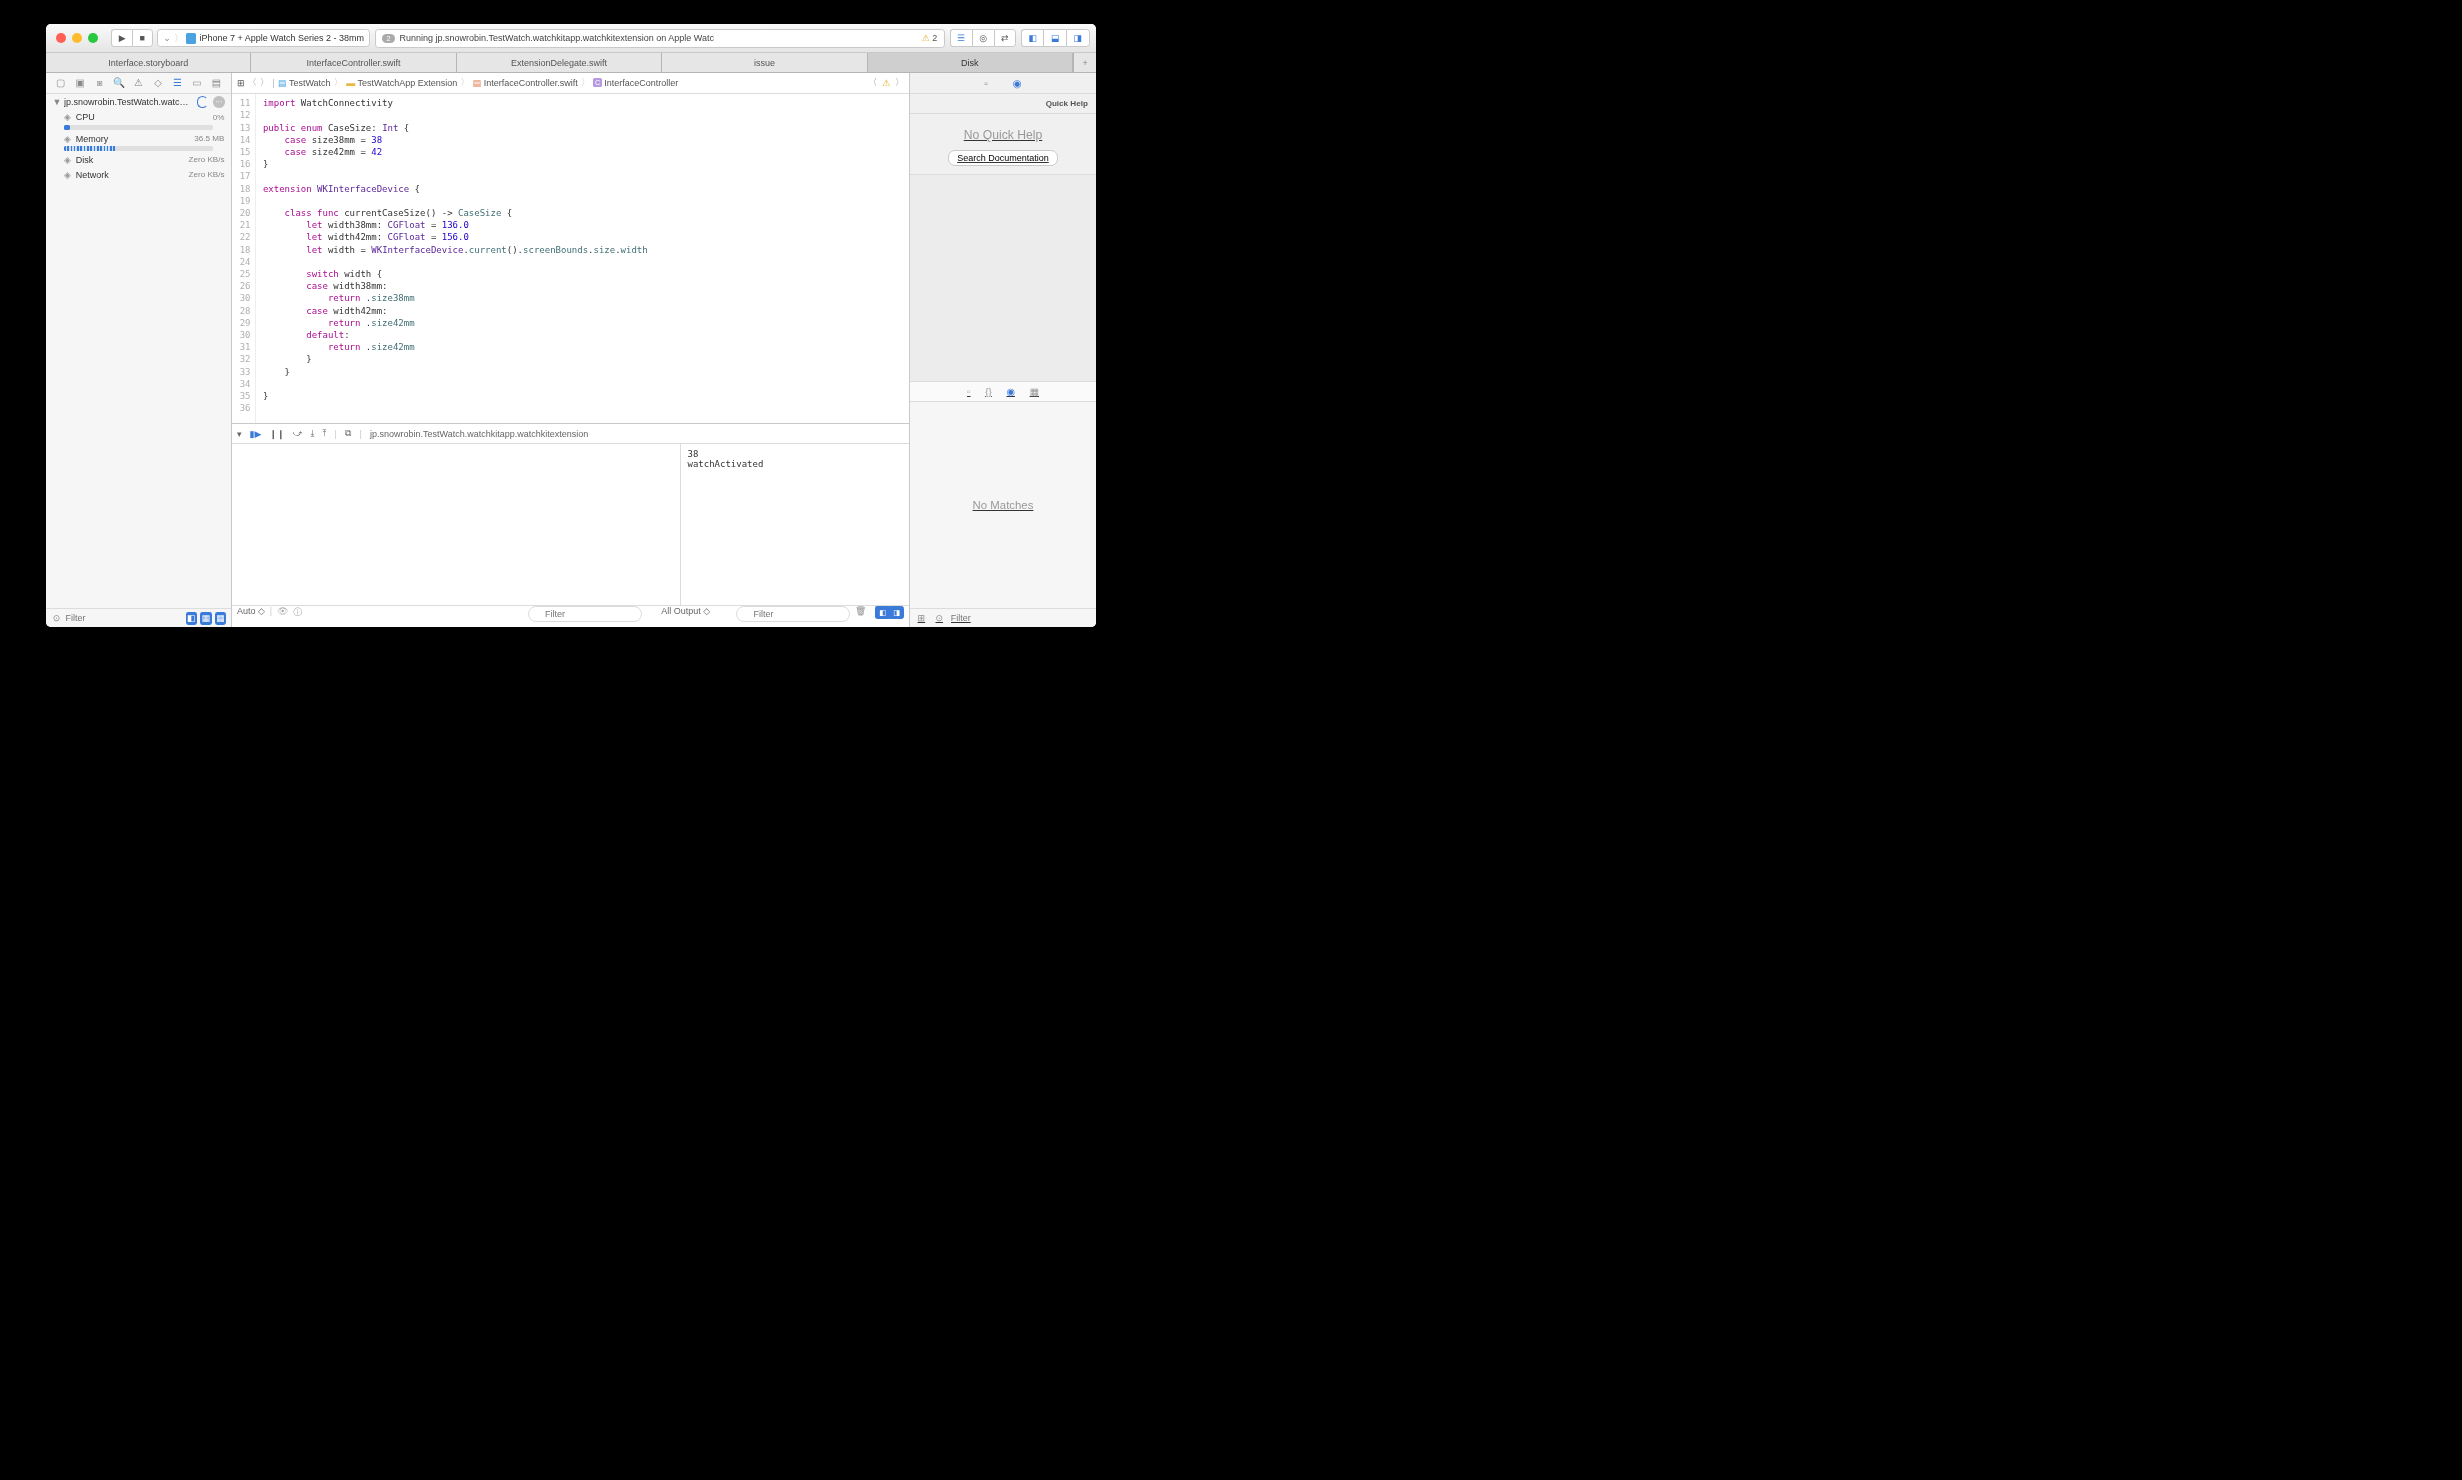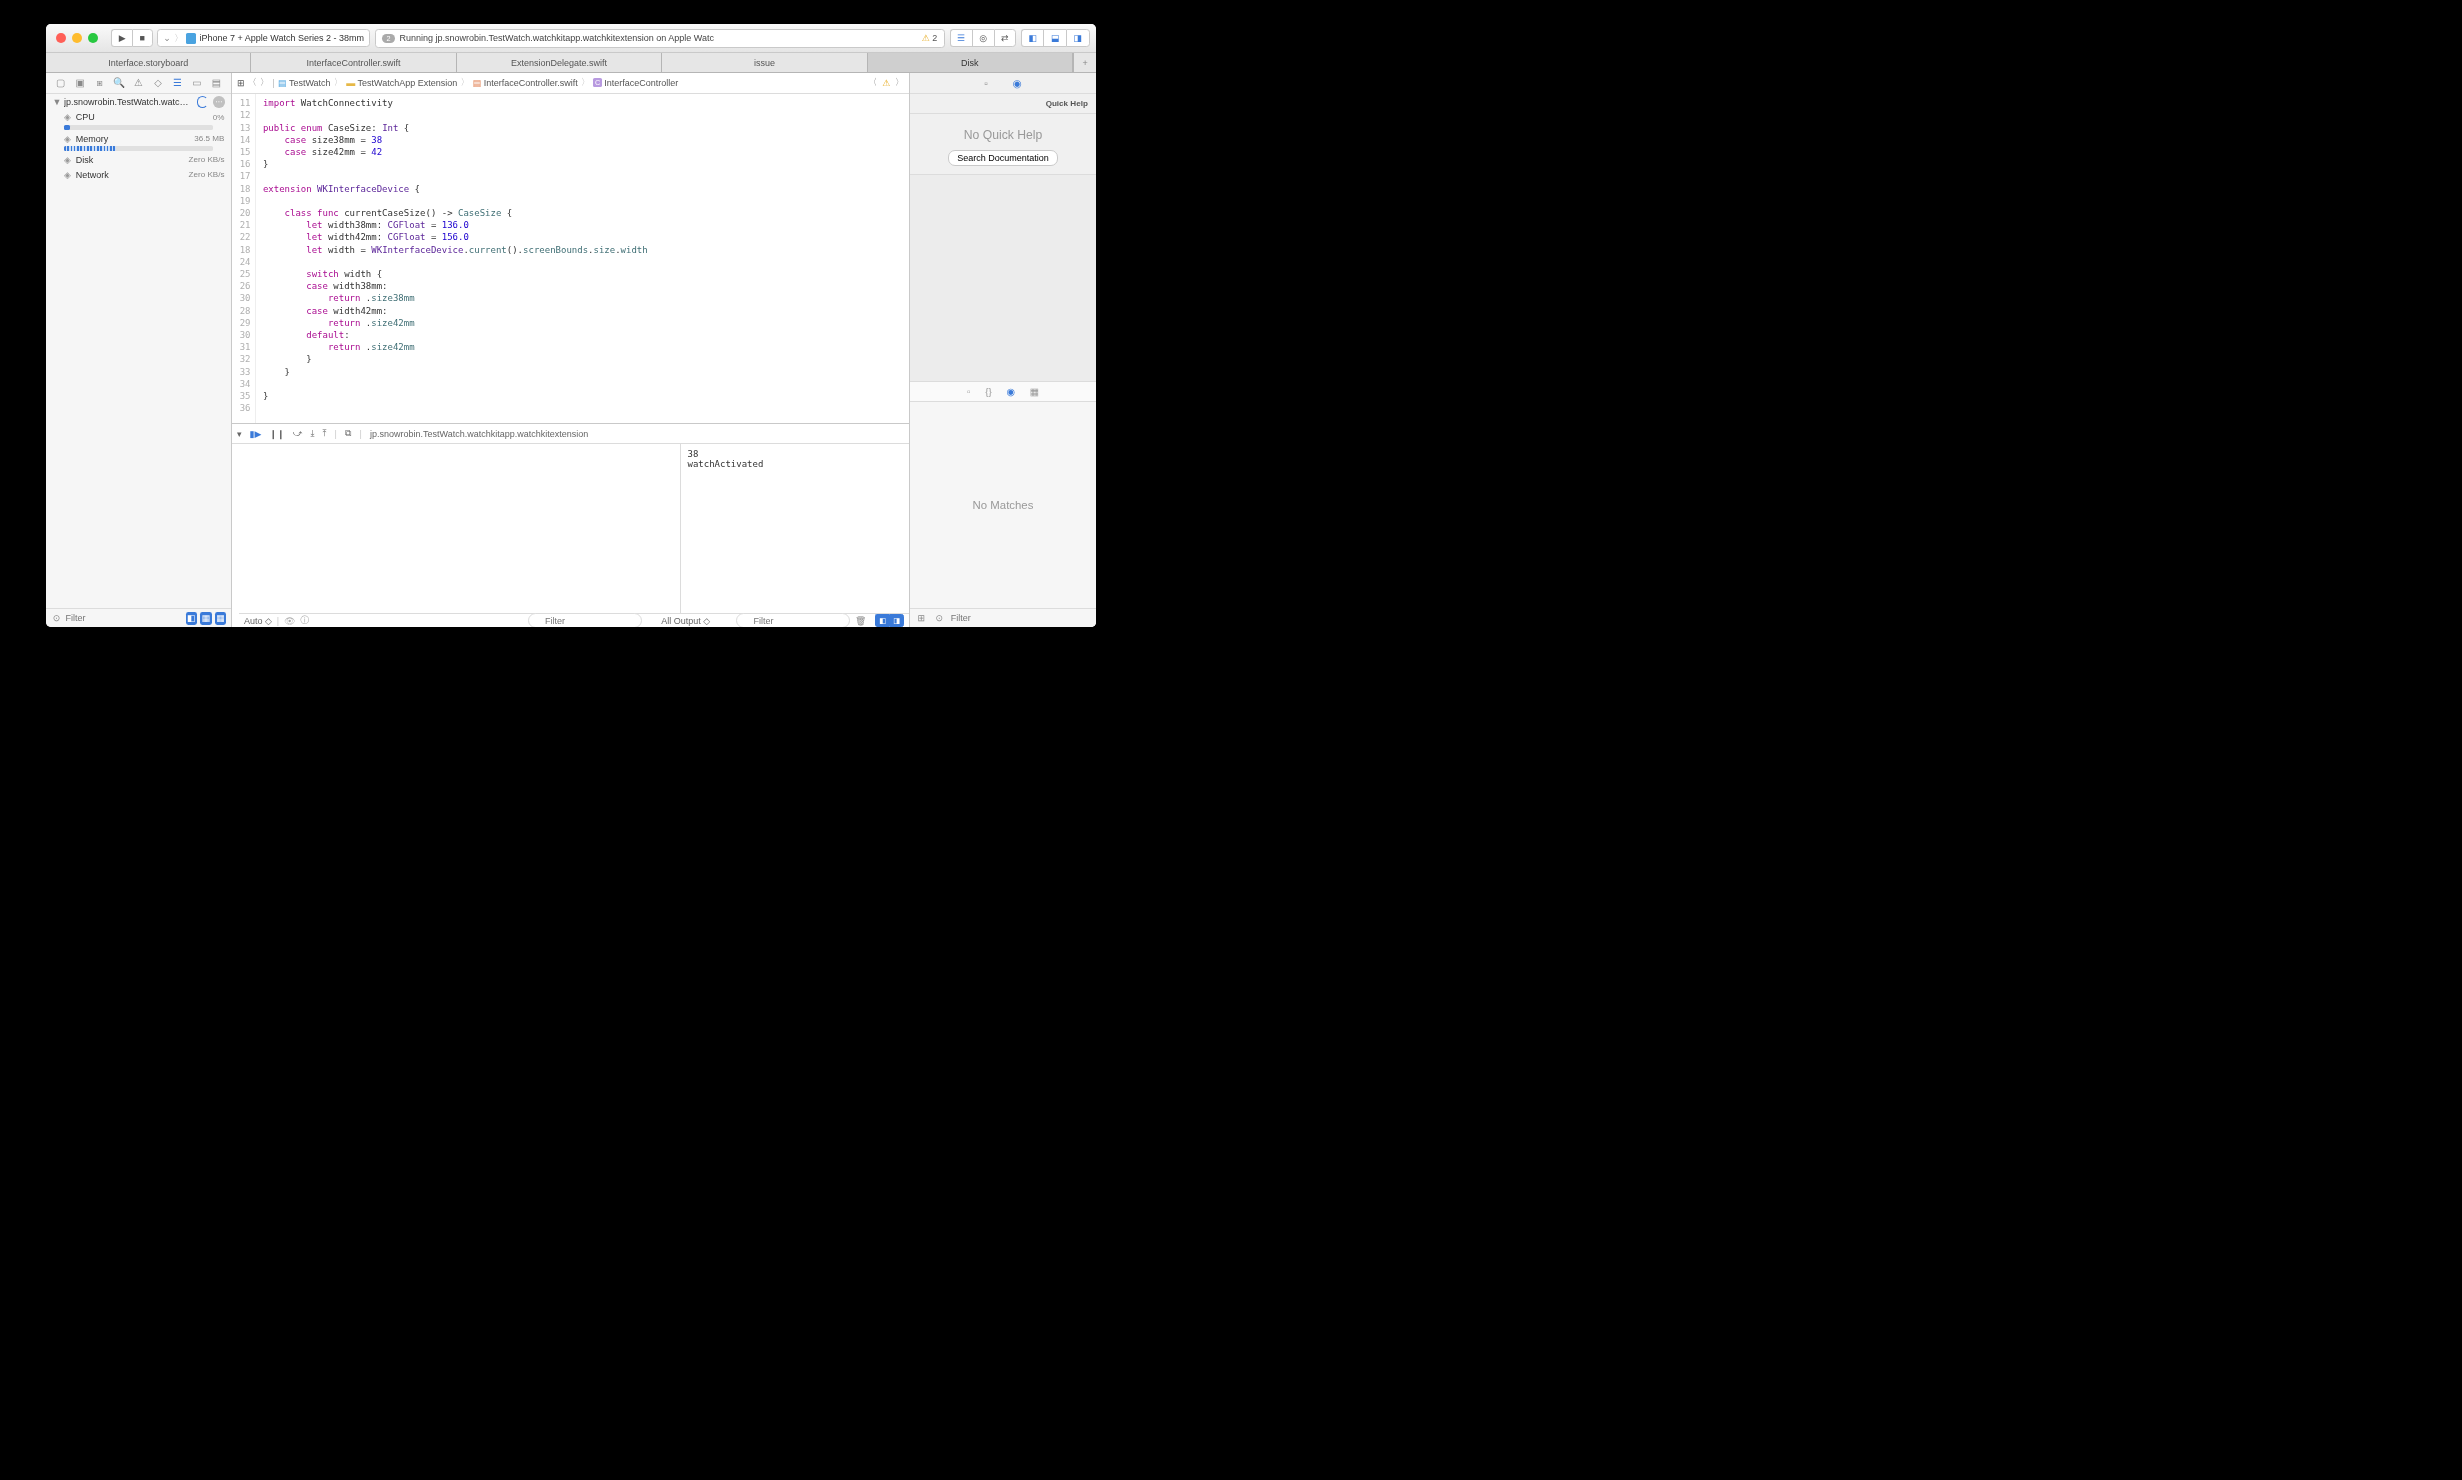--- a/index.html
+++ b/index.html
@@ -55,35 +55,35 @@
   .gutter { width: 24.4px; text-align: right; color: #b0b0b0; padding: 3.3px 4.9px 3.3px 0; background: #fff; border-right: 0.8px solid #eee; user-select: none; }
   .code-body { flex: 1; padding: 3.3px 6.5px; white-space: pre; color: #333; overflow: auto; }
   .kw { color: #aa0d91; } .type { color: #5c2699; } .num { color: #1c00cf; } .ident { color: #3f6e74; } .dot { color: inherit; }
   
   .debug-area { height: 204px; border-top: 0.8px solid #c9c9c9; display: flex; flex-direction: column; background: #fff; }
   .dbg-toolbar { height: 19.5px; border-bottom: 0.8px solid #dcdcdc; display: flex; align-items: center; padding: 0 4.9px; gap: 8.1px; font-size: 9px; color: #666; }
   .dbg-toolbar .bp { color: #3a7ad9; }
   .dbg-panes { flex: 1; display: flex; }
   .dbg-vars { flex: 1; border-right: 0.8px solid #dcdcdc; }
   .dbg-console { width: 228px; padding: 4.9px 6.5px; font-family: Menlo, monospace; font-size: 9px; white-space: pre; }
-  .dbg-bottom { height: 14px; border-top: 0.8px solid #dcdcdc; display: flex; align-items: center; padding: 0 4.9px; gap: 4.9px; font-size: 9px; color: #666; margin-left: 7px; }
+  .dbg-bottom { height: 22px; border-top: 0.8px solid #dcdcdc; display: flex; padding: 0 4.9px; gap: 4.9px; font-size: 9px; color: #666; }
   .dbg-bottom input { border: 0.8px solid #dcdcdc; border-radius: 8.1px; padding: 1.6px 6.5px 1.6px 16.3px; font-size: 9px; width: 114px; background: #fff; position: relative; }
   .dbg-bottom .seg { display: flex; margin-left: 3.3px; }
   .seg span { width: 14.7px; height: 13px; border: 0.8px solid #3a7ad9; display: inline-flex; align-items: center; justify-content: center; font-size: 7.3px; color: #3a7ad9; }
   .seg span:first-child { border-right: 0; border-radius: 2.4px 0 0 2.4px; }
   .seg span:last-child { border-radius: 0 2.4px 2.4px 0; }
   .seg span.on { background: #3a7ad9; color: #fff; }
   
   .inspector { width: 187px; background: #f0f0f0; border-left: 0.8px solid #c9c9c9; display: flex; flex-direction: column; }
   .insp-icons { height: 21px; border-bottom: 0.8px solid #dcdcdc; display: flex; align-items: center; justify-content: center; gap: 24.4px; }
   .insp-icons span { color: #8a8a8a; font-size: 10.6px; }
   .insp-icons span.sel { color: #3a7ad9; }
   .insp-section { padding: 4.9px 8.1px; border-bottom: 0.8px solid #dcdcdc; text-align: right; }
   .insp-section h4 { font-size: 8.1px; font-weight: 600; color: #555; }
-  .insp-body { flex: 1; display: flex; flex-direction: column; }
+  .insp-body { flex: 1; display: flex; flex-direction: column; text-decoration: underline; }
   .no-help { text-align: center; color: #999; font-size: 12.2px; padding: 14.7px 0 8.1px; }
   .search-doc { display: block; margin: 0 auto 8.1px; padding: 1.6px 8.1px; font-size: 9px; background: #fff; border: 0.8px solid #c9c9c9; border-radius: 7px; }
   .lib-icons { height: 21px; border-top: 0.8px solid #dcdcdc; border-bottom: 0.8px solid #dcdcdc; display: flex; align-items: center; justify-content: center; gap: 14.7px; background: #fafafa; }
   .lib-icons span { color: #999; font-size: 9.8px; }
   .lib-icons span.sel { color: #3a7ad9; }
   .no-matches { flex: 1; display: flex; align-items: center; justify-content: center; color: #999; font-size: 11.4px; background: #f6f6f6; }
   .insp-bottom { height: 19.5px; border-top: 0.8px solid #dcdcdc; display: flex; align-items: center; padding: 0 4.9px; gap: 4.9px; background: #f6f6f6; }
   .insp-bottom input { flex: 1; border: none; background: transparent; font-size: 9px; outline: none; }
   .pill-ic { width: 11.4px; height: 11.4px; border-radius: 50%; display: inline-flex; align-items: center; justify-content: center; font-size: 7.3px; }
   .pill-loading { border: 1.2px solid #3a7ad9; border-right-color: transparent; }

